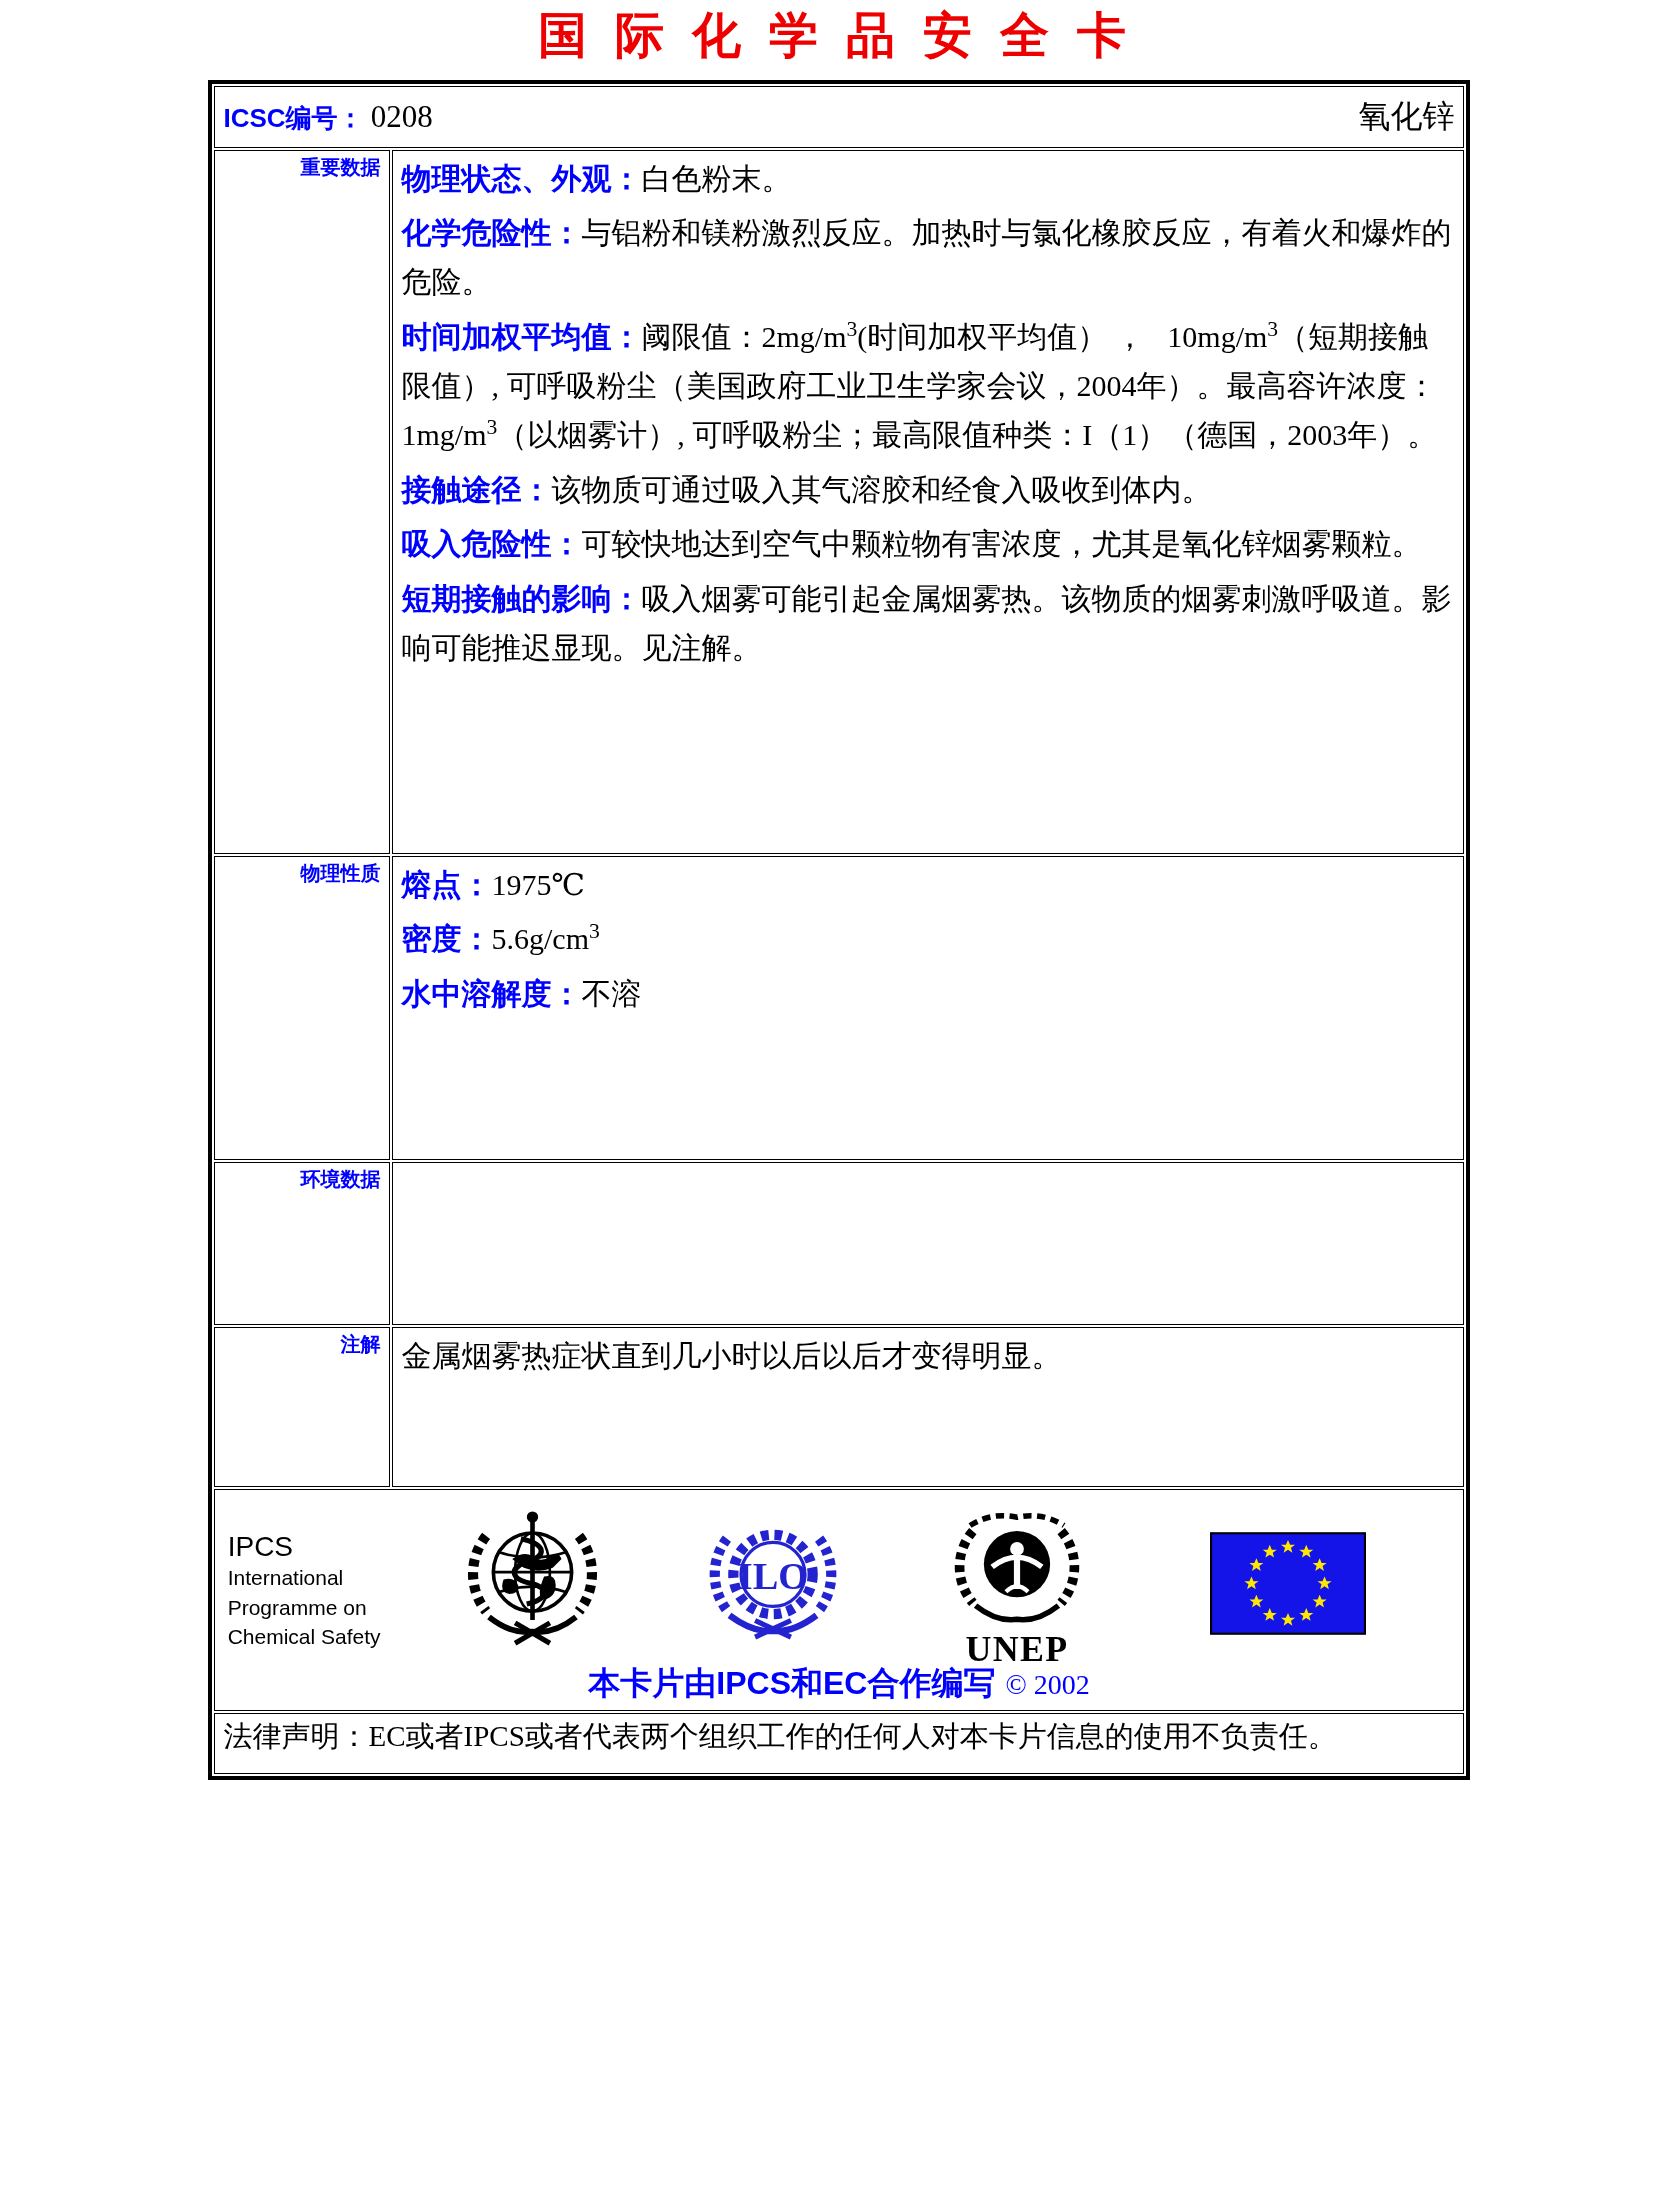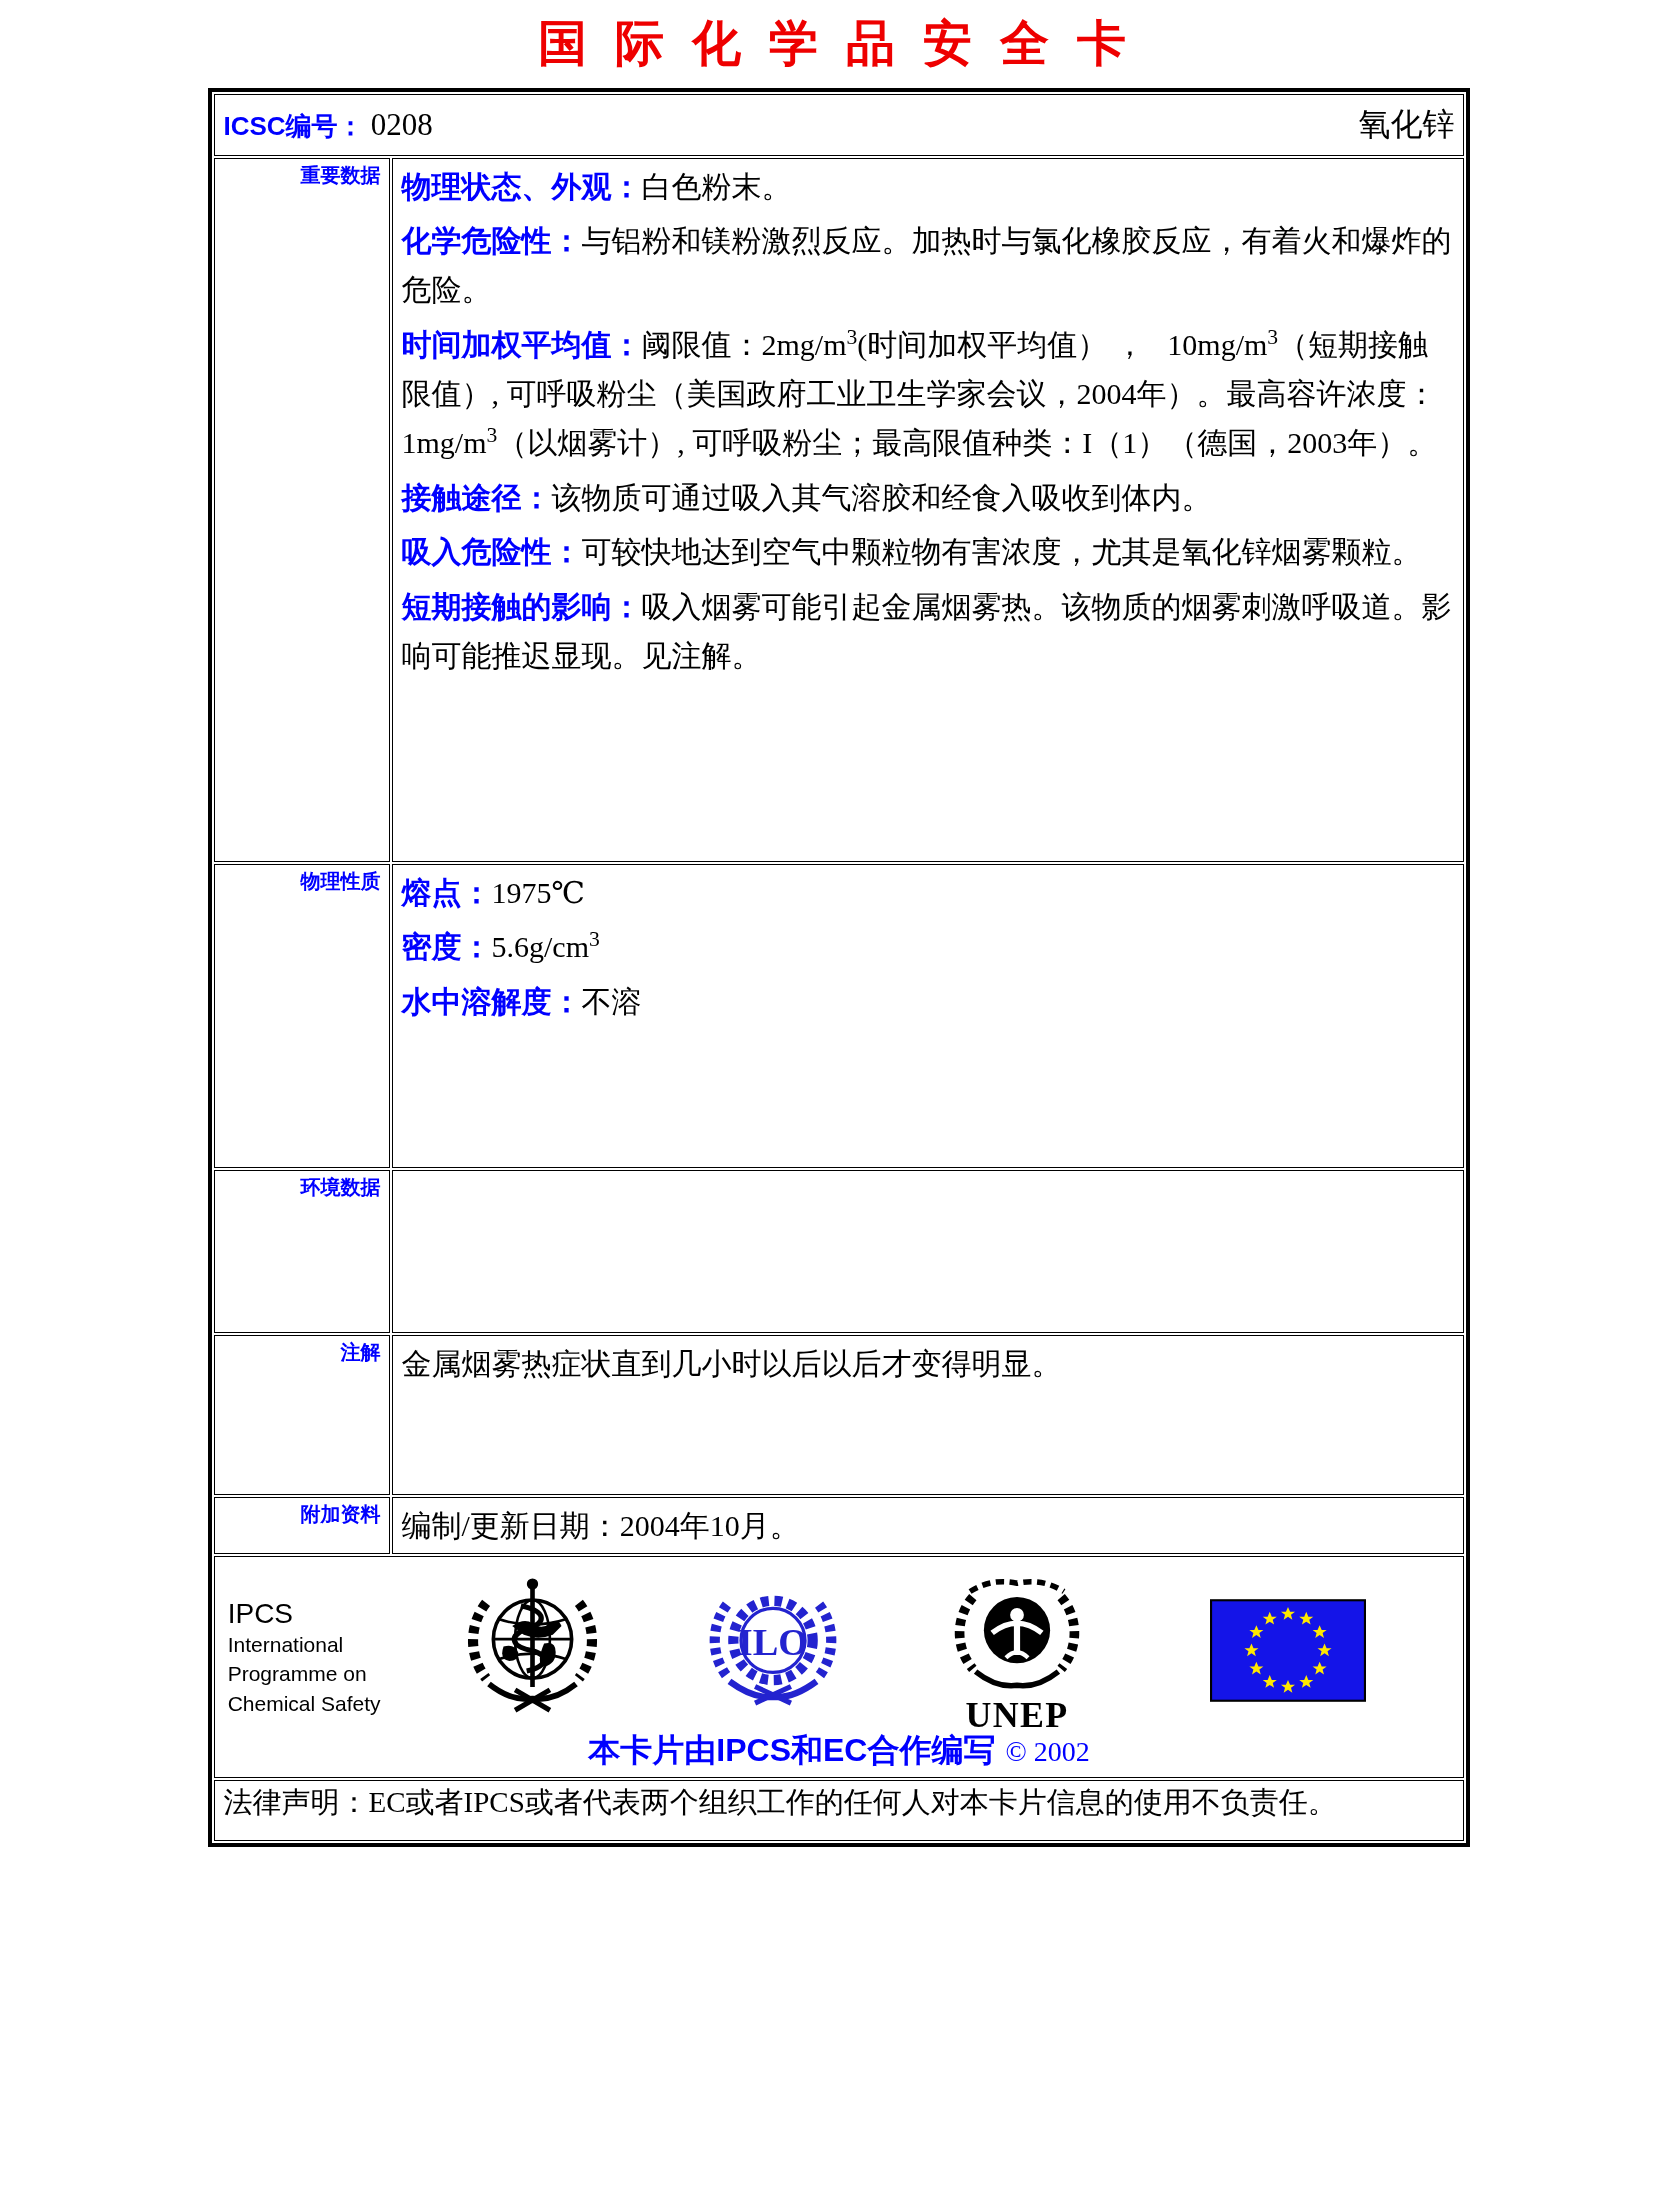--- a/index.html
+++ b/index.html
@@ -9,21 +9,21 @@
     --star-yellow:#ffe800;
     --ilo-blue:#2323cf;
   }
   *{box-sizing:border-box;}
   html,body{margin:0;padding:0;background:#ffffff;}
   .page{
     width:1668px;height:2205px;background:#ffffff;position:relative;
     font-family:"Liberation Serif","DejaVu Serif",serif;color:#000;
   }
   .title{
-    margin:8px;padding-top:2.8px;text-align:center;
+    margin:0;padding-top:2.8px;text-align:center;
     color:var(--title-red);font-size:49px;font-weight:bold;letter-spacing:28px;
     font-family:"Liberation Serif","DejaVu Serif",serif;
     padding-left:24px;
   }
   table.card{
     margin:11.3px 0 0 208px;width:1262px;table-layout:fixed;
     border:4.2px solid #000;border-collapse:separate;border-spacing:2.8px;background:#fff;
   }
   table.card td{border:1.4px solid #000;vertical-align:top;padding:2.8px 8.5px;}
   
@@ -113,24 +113,20 @@
     <tr>
       <td class="row-label" style="height:163px;">环境数据</td>
       <td class="content-cell"></td>
     </tr>
 
     <tr>
       <td class="row-label" style="height:160px;">注解</td>
       <td class="content-cell">金属烟雾热症状直到几小时以后以后才变得明显。</td>
     </tr>
 
-    <tr>
-      <td class="row-label" style="height:48px;">附加资料</td>
-      <td class="content-cell middle">编制/更新日期：2004年10月。</td>
-    </tr>
 
     <tr>
       <td colspan="2" class="logos-cell" style="height:222px;">
 
         <div class="ipcs-block">
           <div class="ipcs-title">IPCS</div>
           <div class="ipcs-line">International</div>
           <div class="ipcs-line">Programme on</div>
           <div class="ipcs-line">Chemical Safety</div>
         </div>

